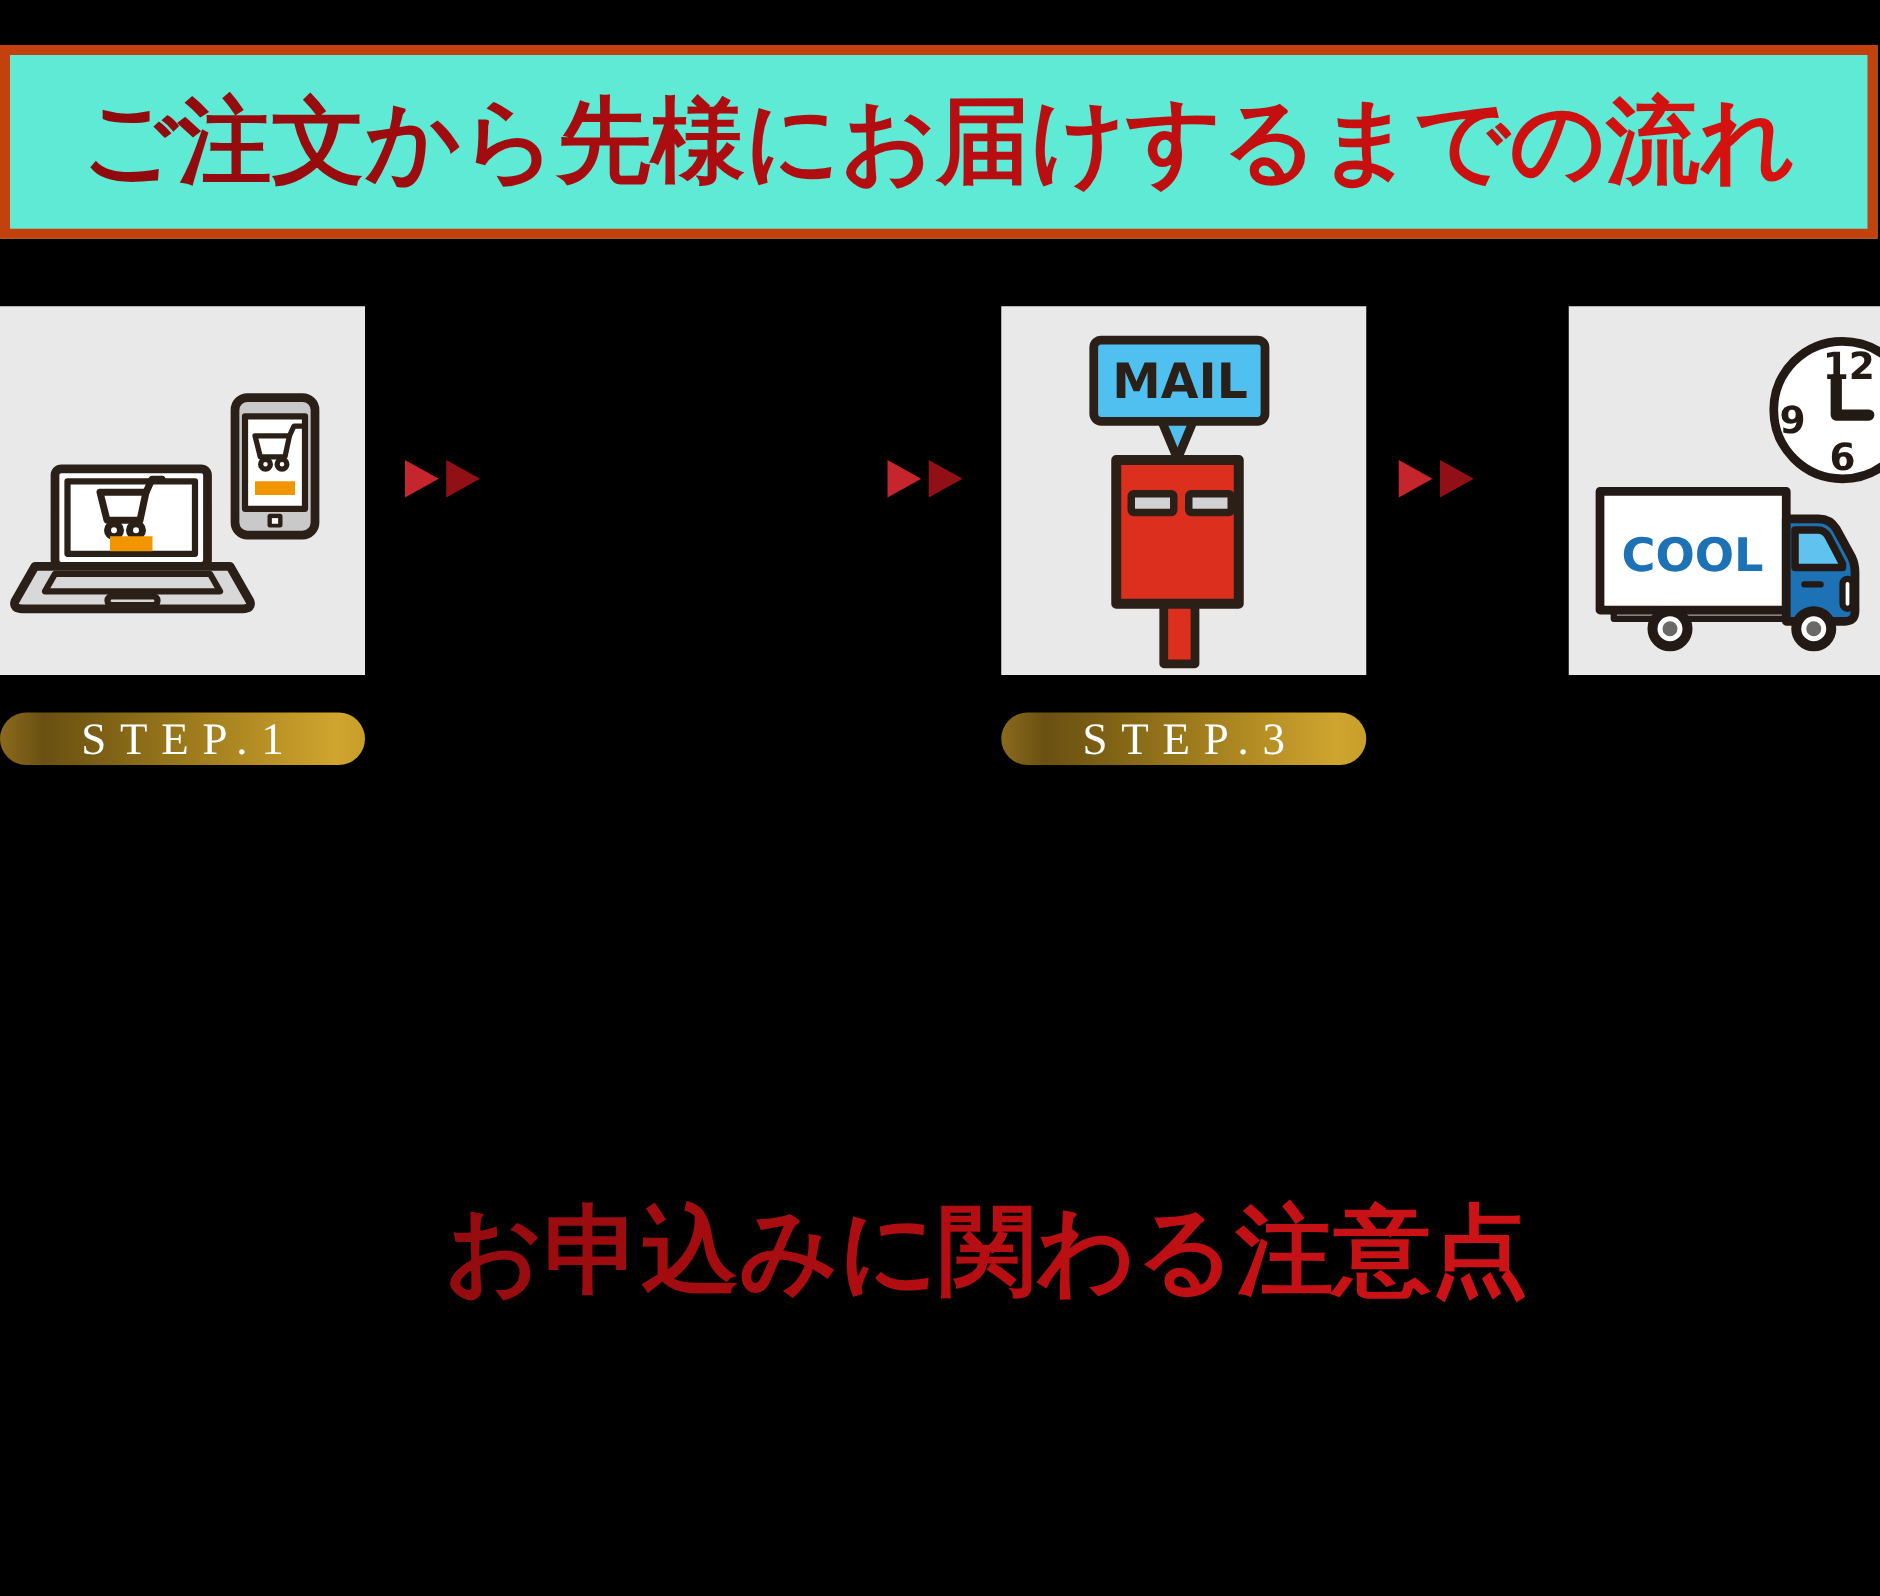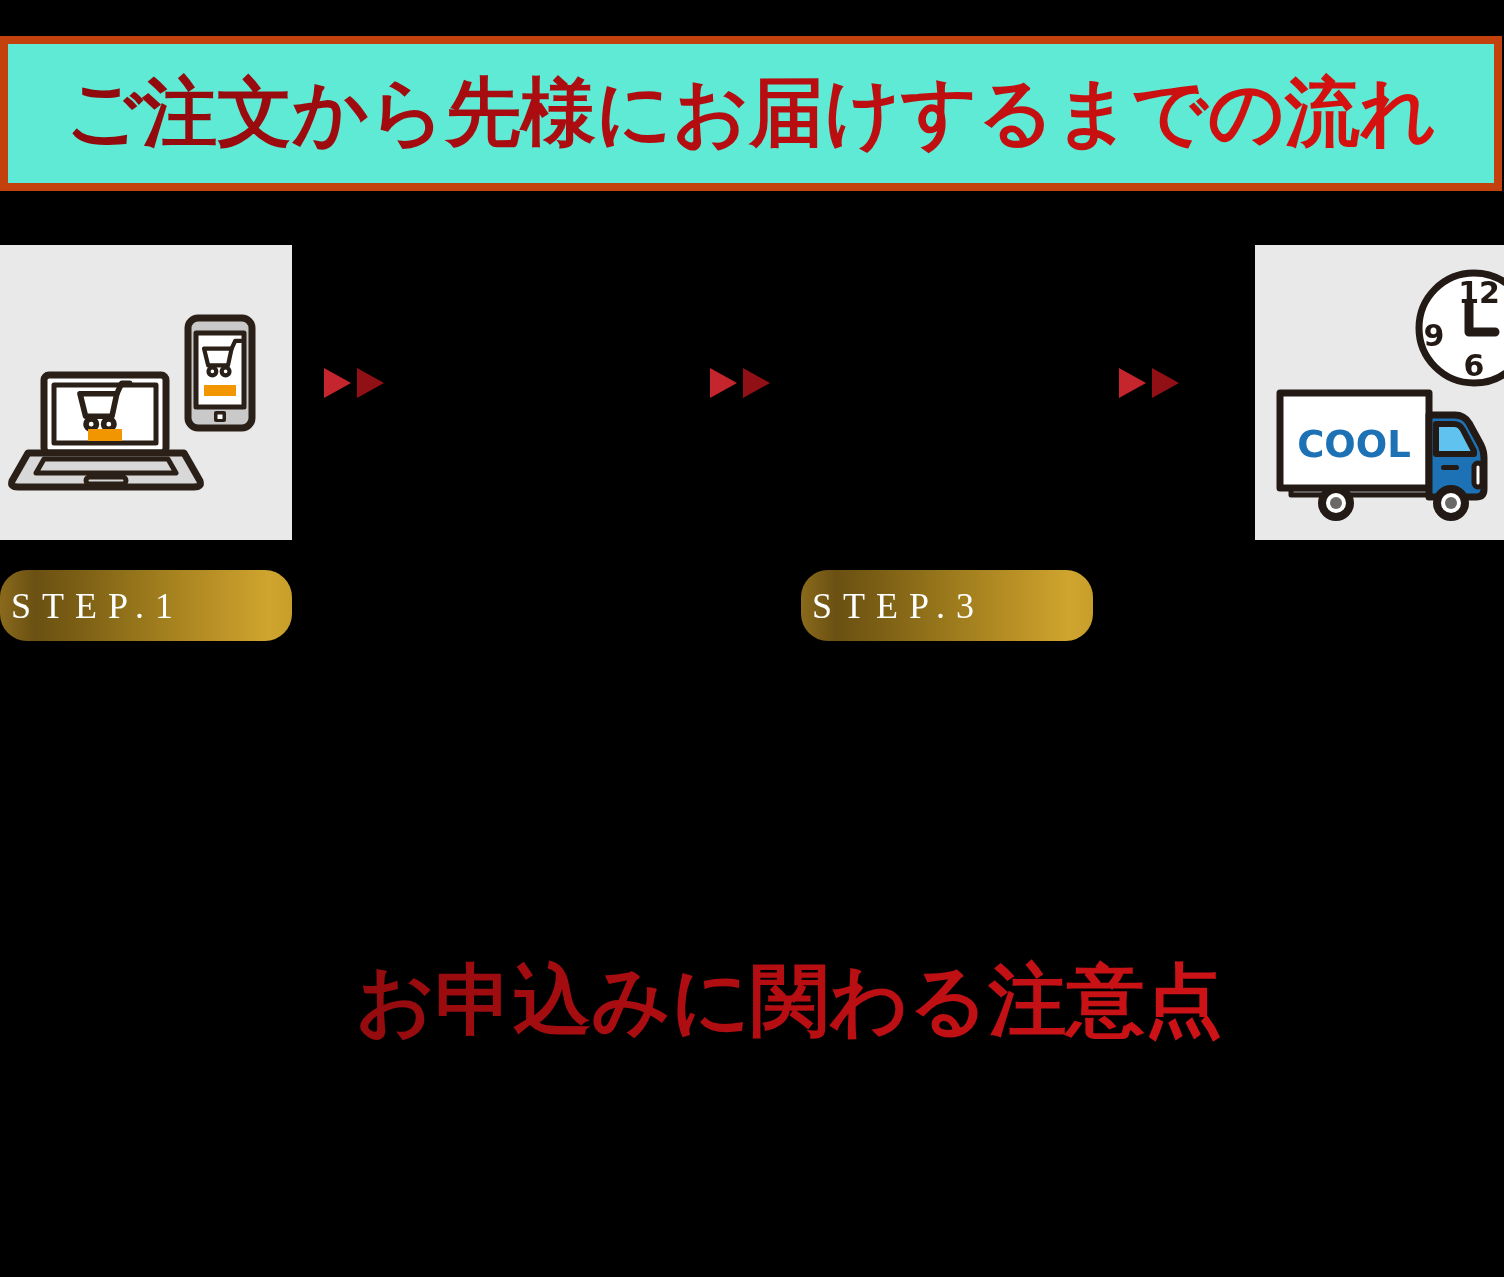--- a/index.html
+++ b/index.html
@@ -21,24 +21,24 @@
   .panel svg{display:block;width:292px;height:295px;}
 
   
   .arrows{position:absolute;top:368px;display:flex;gap:6px;}
   .ar1{left:324px;}.ar2{left:710px;}.ar3{left:1119px;}
   .tri{width:0;height:0;border-top:15px solid transparent;border-bottom:15px solid transparent;}
   .tri-bright{border-left:27px solid #c5262e;}
   .tri-dark{border-left:27px solid #911015;}
 
   
-  .badge{position:absolute;top:570px;width:292px;height:71px;border-radius:27px;
+  .badge{position:absolute;top:570px;width:292px;height:42px;border-radius:27px;
          background:linear-gradient(90deg,#8a6a1c 0%,#6a5012 12%,#7d6015 28%,
                     #9a791c 50%,#bb9226 75%,#cfa52f 92%,#c89e2b 100%);
-         display:flex;align-items:center;justify-content:flex-start;}
+         display:flex;align-items:center;justify-content:center;}
   .badge-label{color:#ffffff;font-size:36px;letter-spacing:11px;padding-left:11px;
                font-family:"Liberation Serif",serif;}
 
   
   .notice{position:absolute;left:0;top:960px;width:1498px;text-align:center;padding-left:40px;}
   .notice-heading{font-size:78px;font-weight:bold;line-height:1.05;white-space:nowrap;
           background:linear-gradient(100deg,#930b0e 0%,#b60e12 50%,#cf1317 100%);
           -webkit-background-clip:text;background-clip:text;
           color:transparent;-webkit-text-fill-color:transparent;}
 
@@ -92,20 +92,33 @@
     <span class="tri tri-bright"></span>
     <span class="tri tri-dark"></span>
   </div>
 
 
   <div class="arrows ar2">
     <span class="tri tri-bright"></span>
     <span class="tri tri-dark"></span>
   </div>
 
+  <div class="panel pos3">
+    <svg viewBox="0 0 292 295">
+      <g stroke="#2a2018" stroke-linejoin="round" stroke-linecap="round">
+        <path d="M128,91 L141,122 L154,91 Z" fill="#4fc0ef" stroke-width="7"></path>
+        <rect x="74" y="27" width="137" height="65" rx="6" fill="#4fc0ef" stroke-width="7"></rect>
+        <text class="svg-label" x="143" y="73" font-size="39" text-anchor="middle" fill="#2a2018" stroke="none">MAIL</text>
+        <rect x="130" y="230" width="25" height="56" fill="#dc2f1e" stroke-width="7"></rect>
+        <rect x="92" y="123" width="98" height="115" fill="#dc2f1e" stroke-width="8"></rect>
+        <rect x="104" y="150" width="34" height="15" rx="2" fill="#d2d2d3" stroke-width="6"></rect>
+        <rect x="150" y="150" width="34" height="15" rx="2" fill="#d2d2d3" stroke-width="6"></rect>
+      </g>
+    </svg>
+  </div>
 
   <div class="arrows ar3">
     <span class="tri tri-bright"></span>
     <span class="tri tri-dark"></span>
   </div>
 
   <div class="panel pos4">
     <svg viewBox="0 0 292 295">
       <g stroke="#231a15" stroke-linejoin="round" stroke-linecap="round">
 

